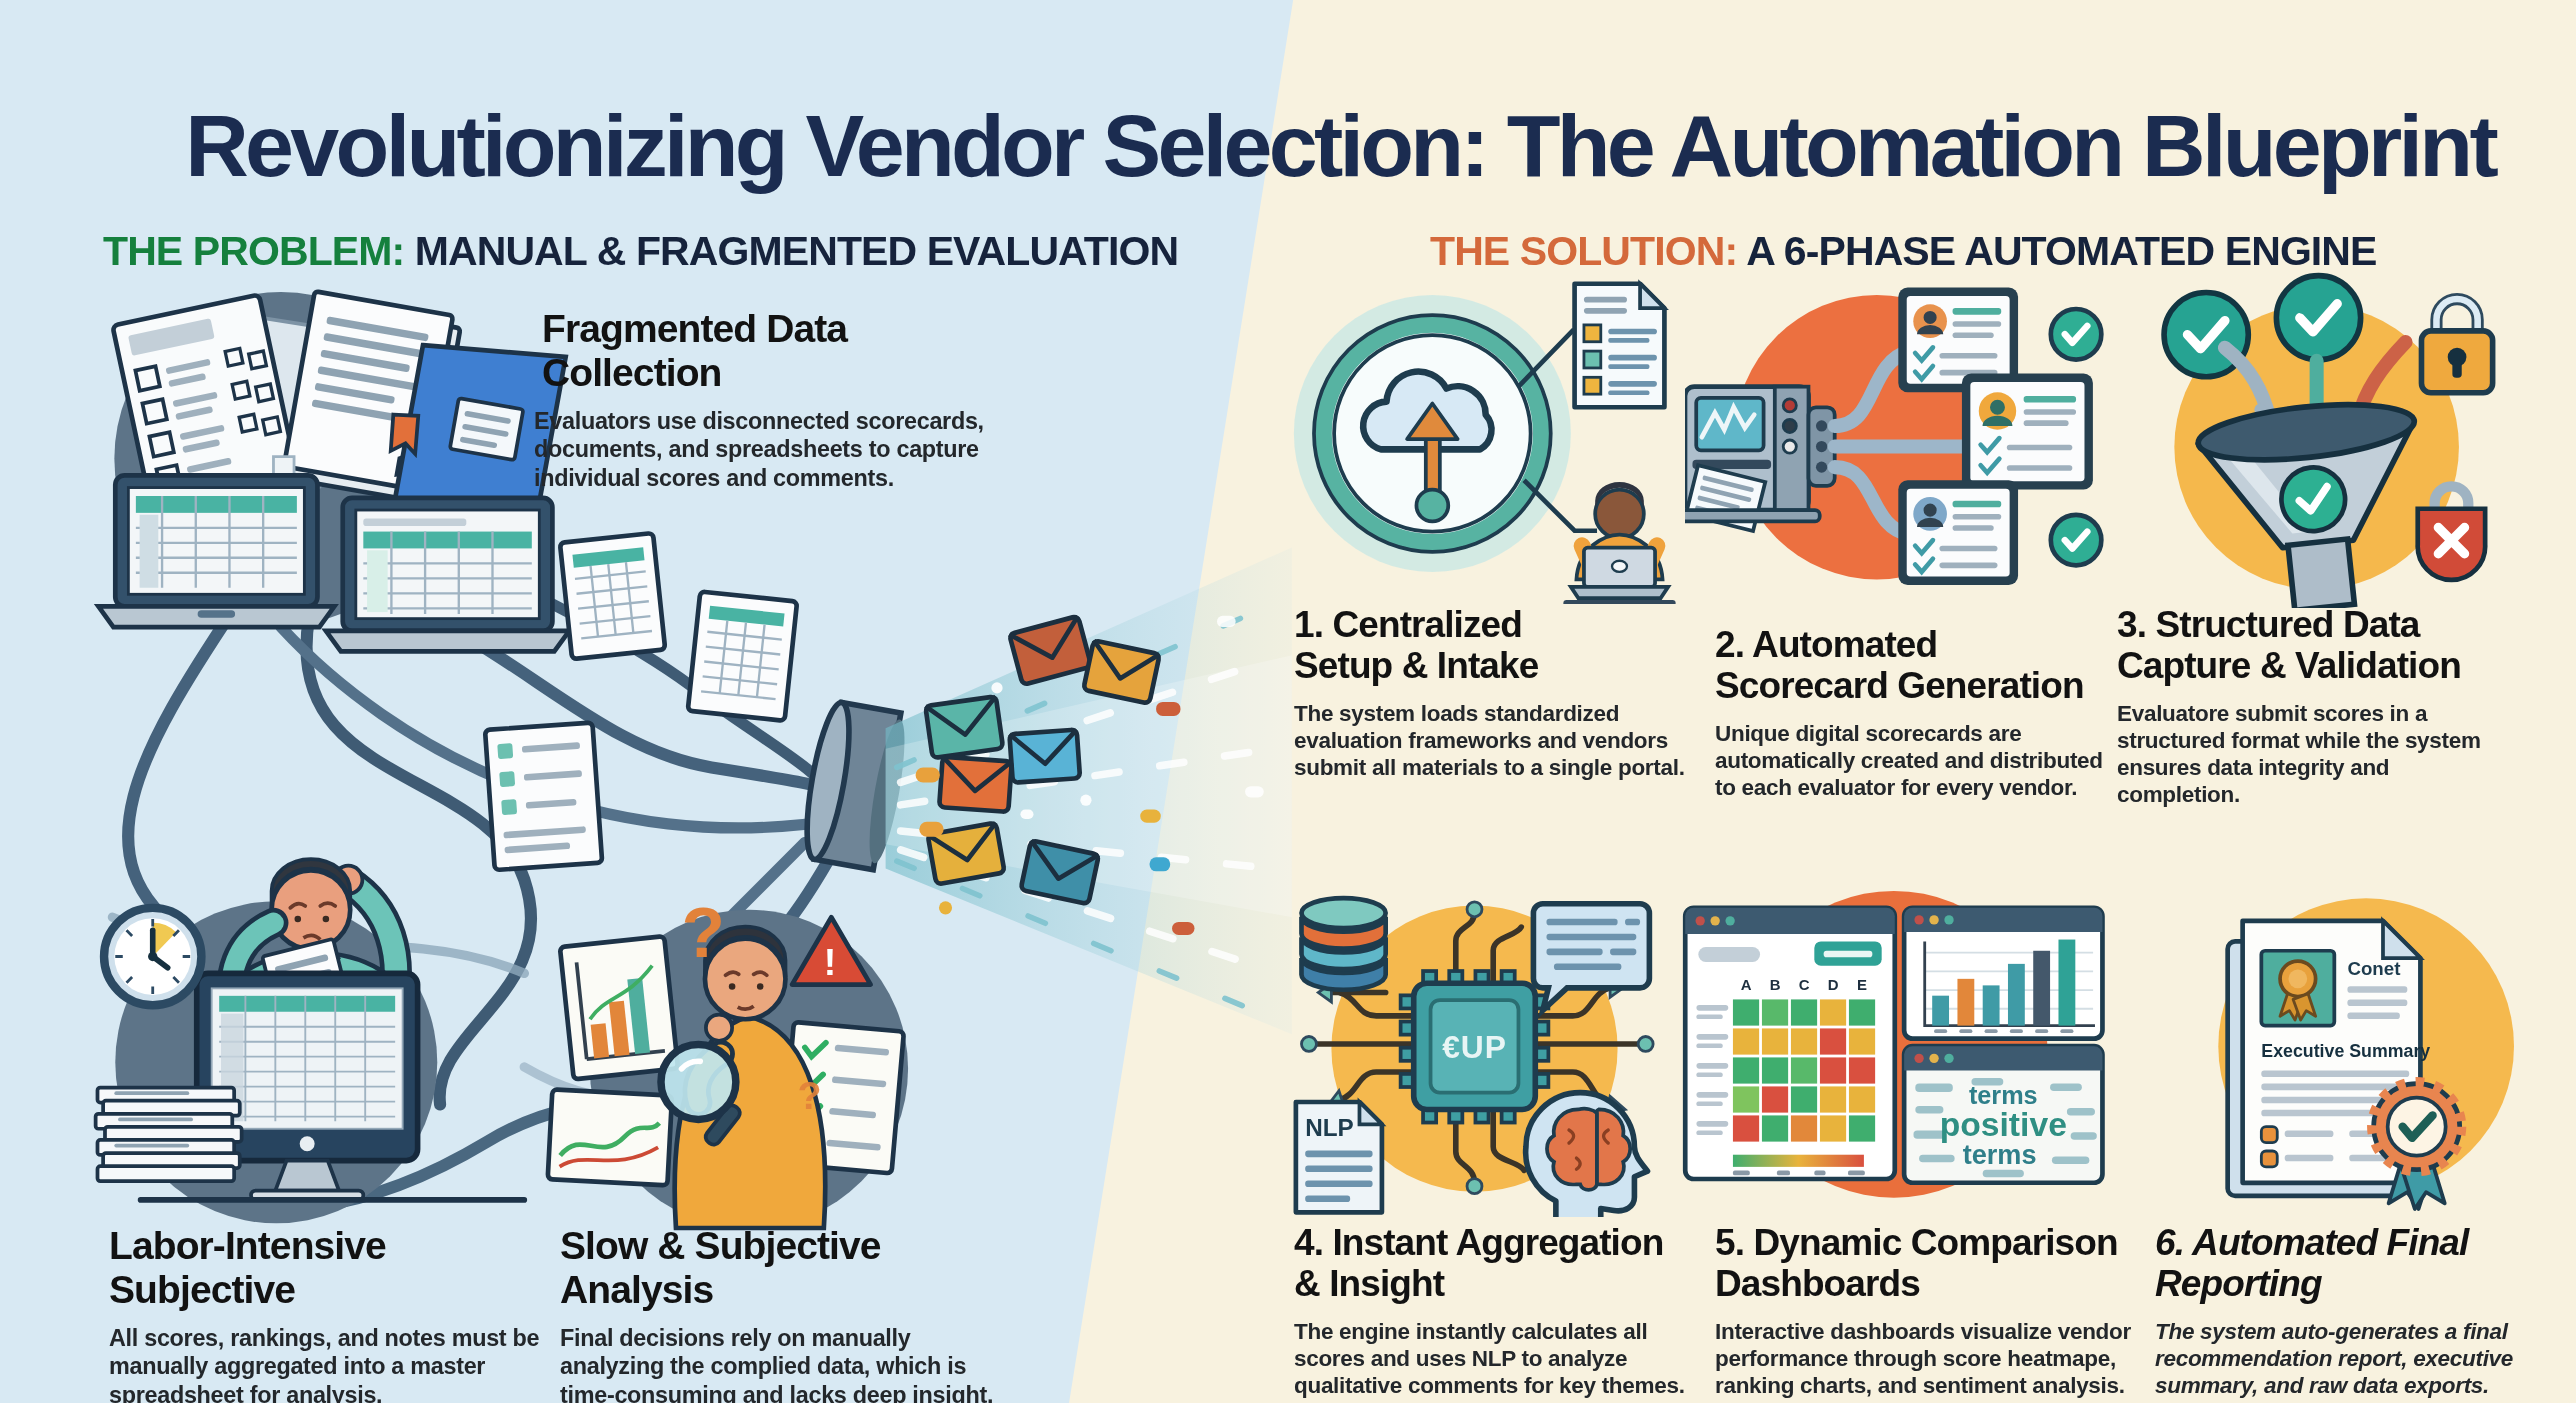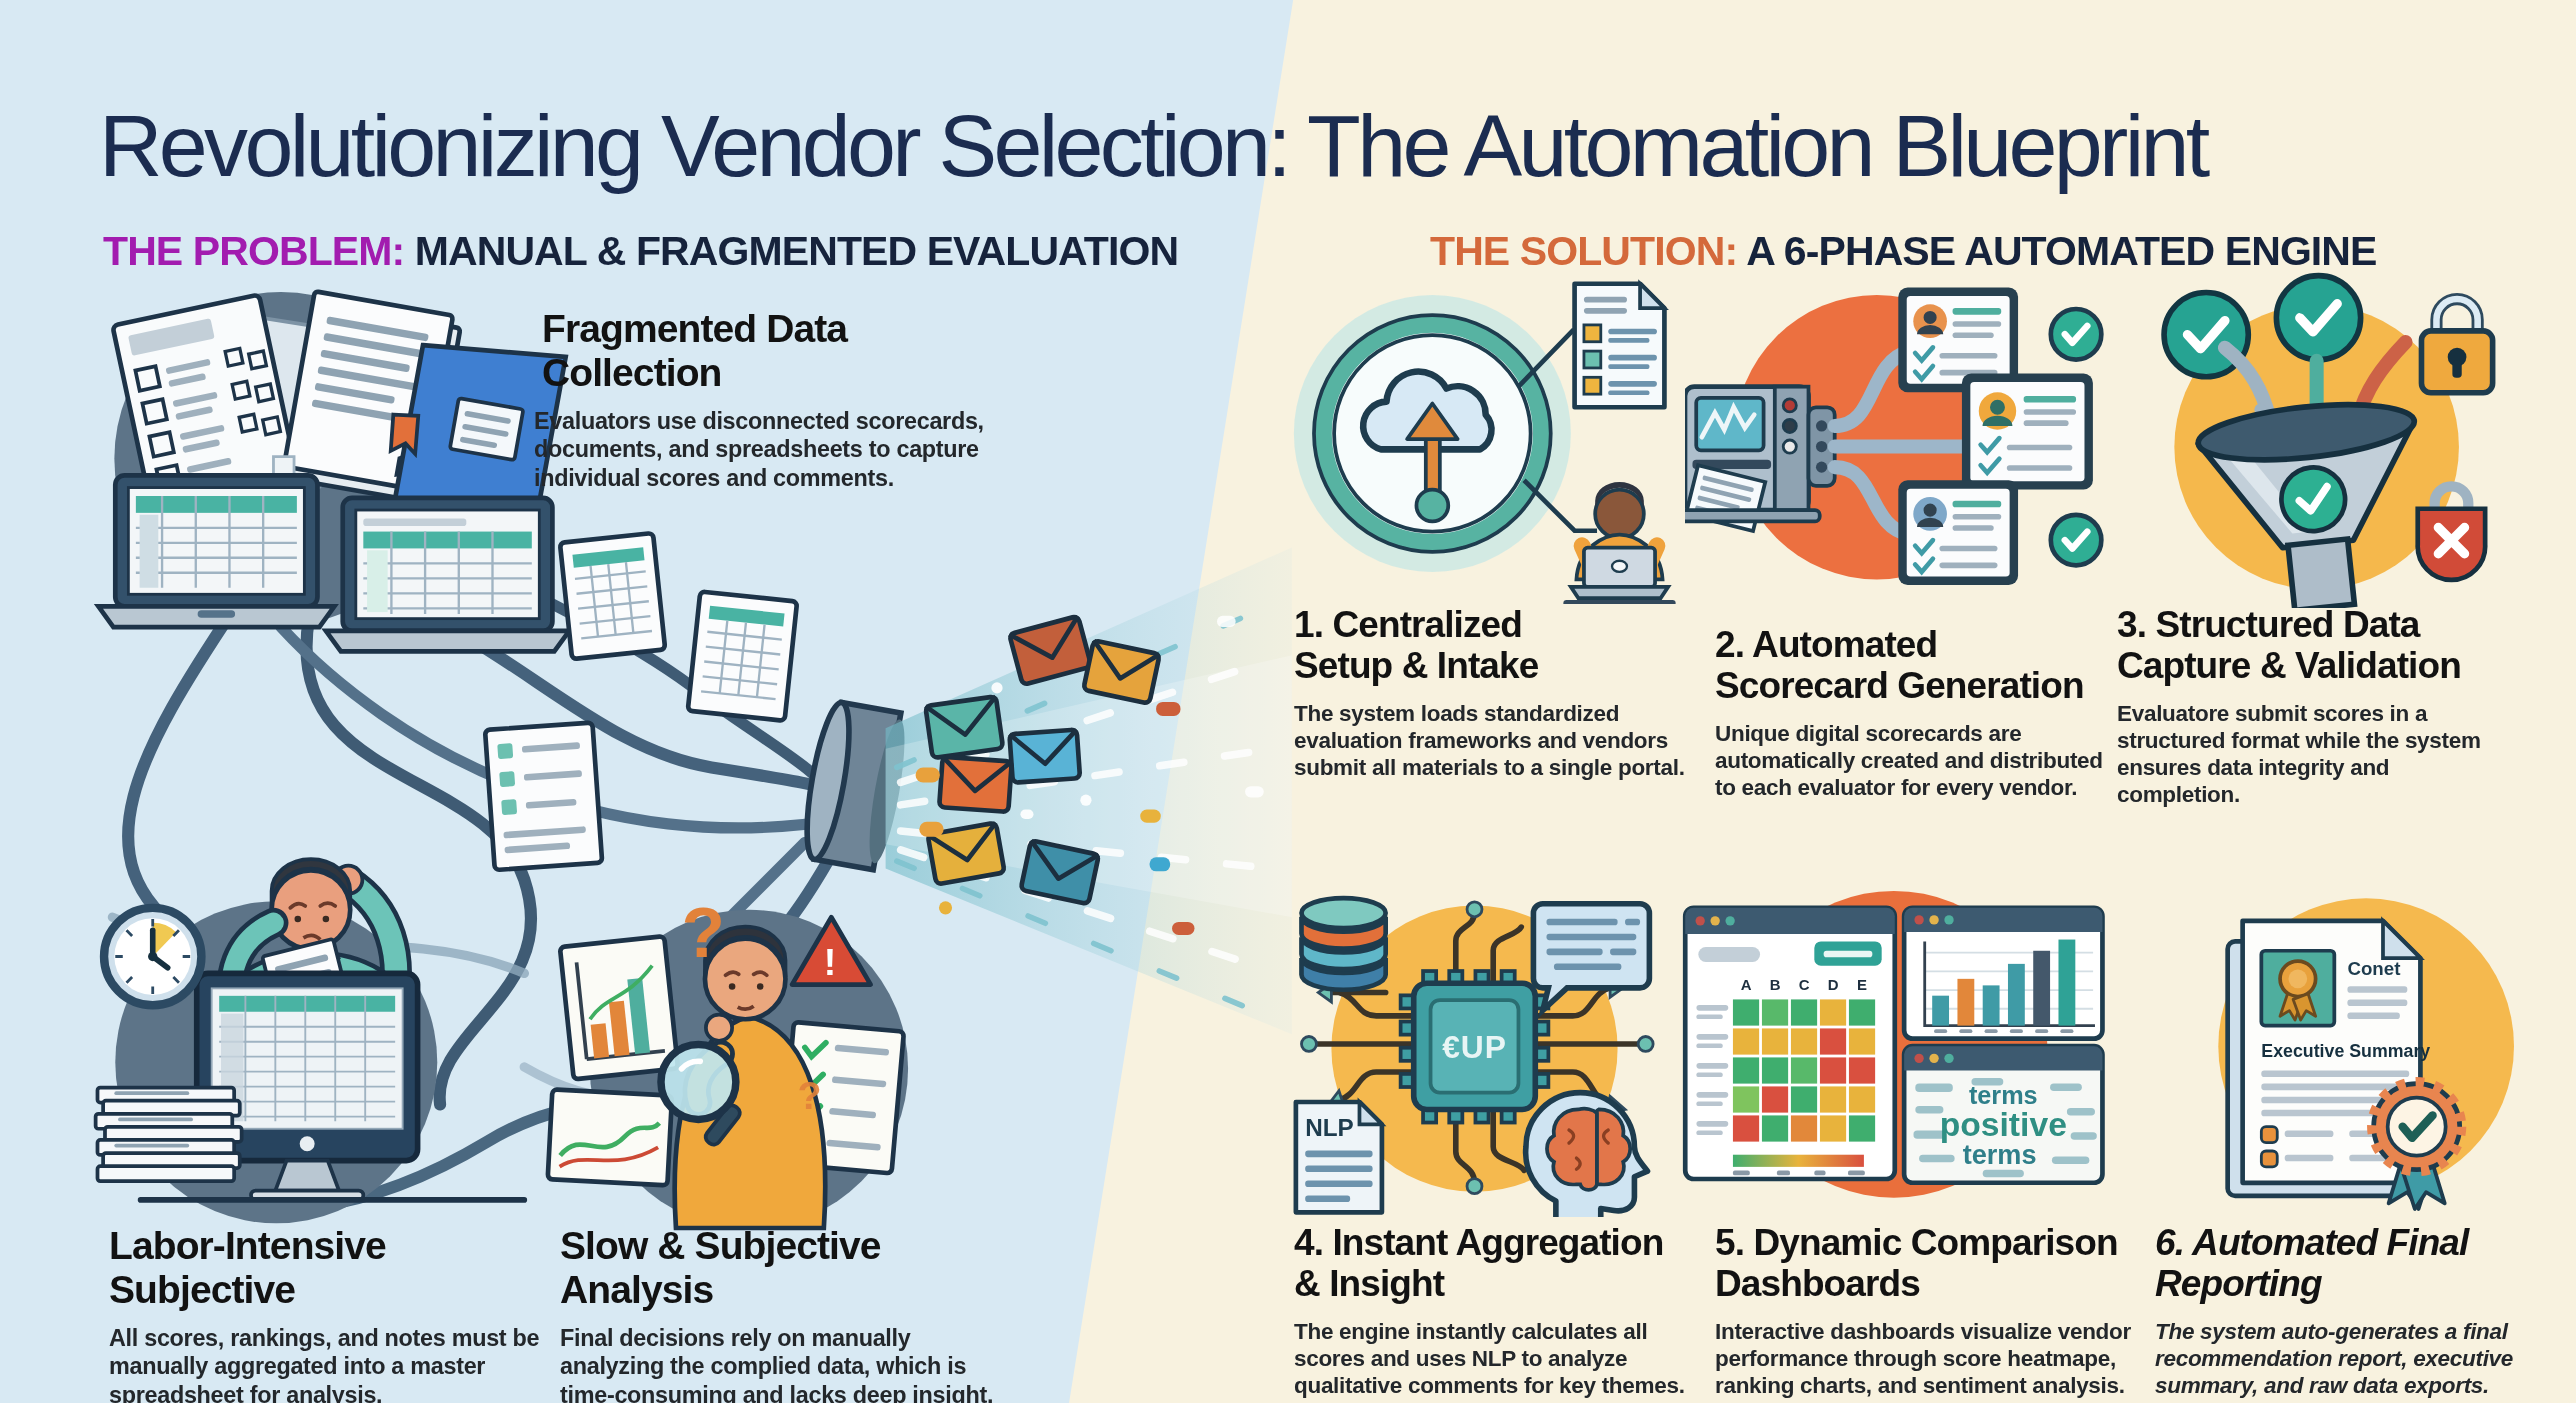--- a/index.html
+++ b/index.html
@@ -7,27 +7,27 @@
     width:2576px;height:1403px;position:relative;overflow:hidden;
     background:#f8f2df;
     font-family:"Liberation Sans", sans-serif;
     color:#1d1d1d;
   }
   .bg-blue{position:absolute;inset:0;background:#d8e9f3;
     clip-path:polygon(0 0, 50.2% 0, 41.5% 100%, 0 100%);}
   .abs{position:absolute;}
   .title{
     left:99px;top:36px;width:2396px;
-    font-size:88px;font-weight:400;letter-spacing:-3.7px;
-    color:#1b2c50;white-space:nowrap;
+    font-size:88px;font-weight:700;letter-spacing:-3.7px;
+    color:#1b2c50;white-space:nowrap;text-align:right;
   }
   .sec-hdr{font-size:41px;font-weight:700;letter-spacing:-0.9px;white-space:nowrap;}
   .hdr-problem{left:103px;top:194px;}
   .hdr-solution{left:1430px;top:194px;}
-  .accent-blue{color:#a21caf;}
+  .accent-blue{color:#15803d;}
   .accent-orange{color:#d4693b;}
   .dark{color:#16233c;}
   .card h3{
     margin:0;font-size:39px;font-weight:700;letter-spacing:-0.9px;
     line-height:1.12;color:#121212;
   }
   .card p{
     margin:13px 0 0 0;font-size:23.4px;font-weight:700;letter-spacing:-0.3px;
     line-height:1.2;color:#23272b;
   }

